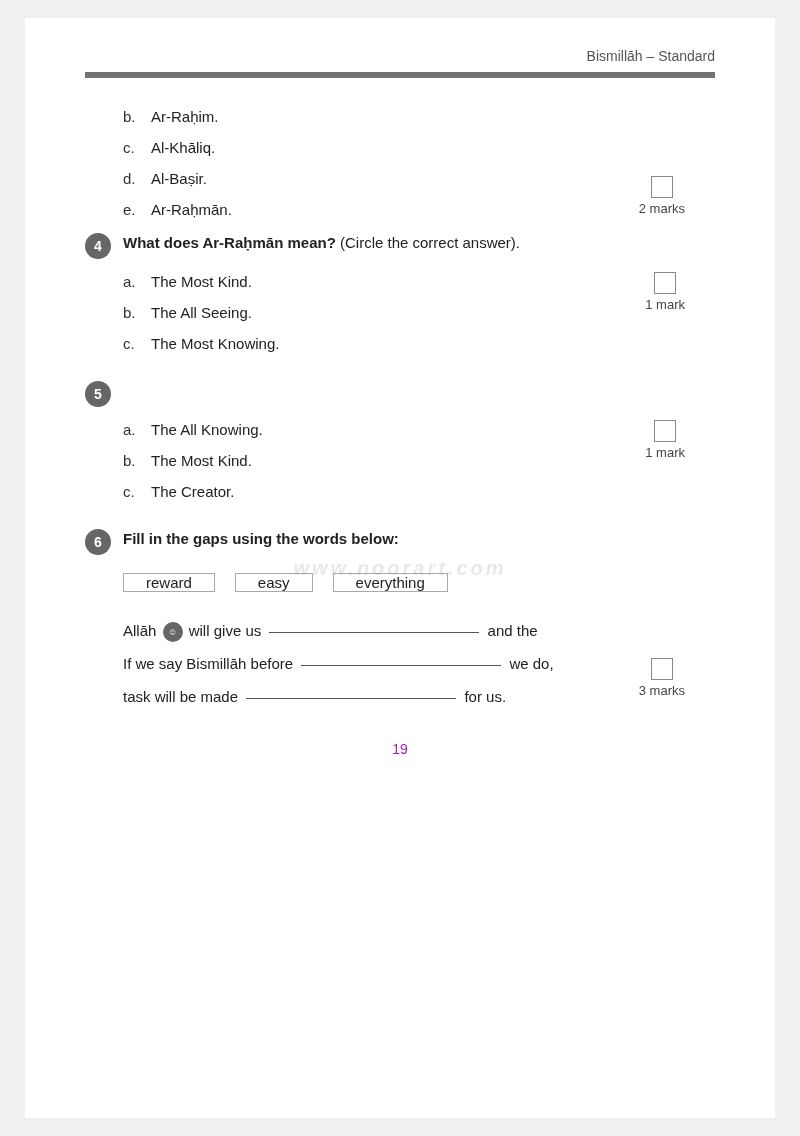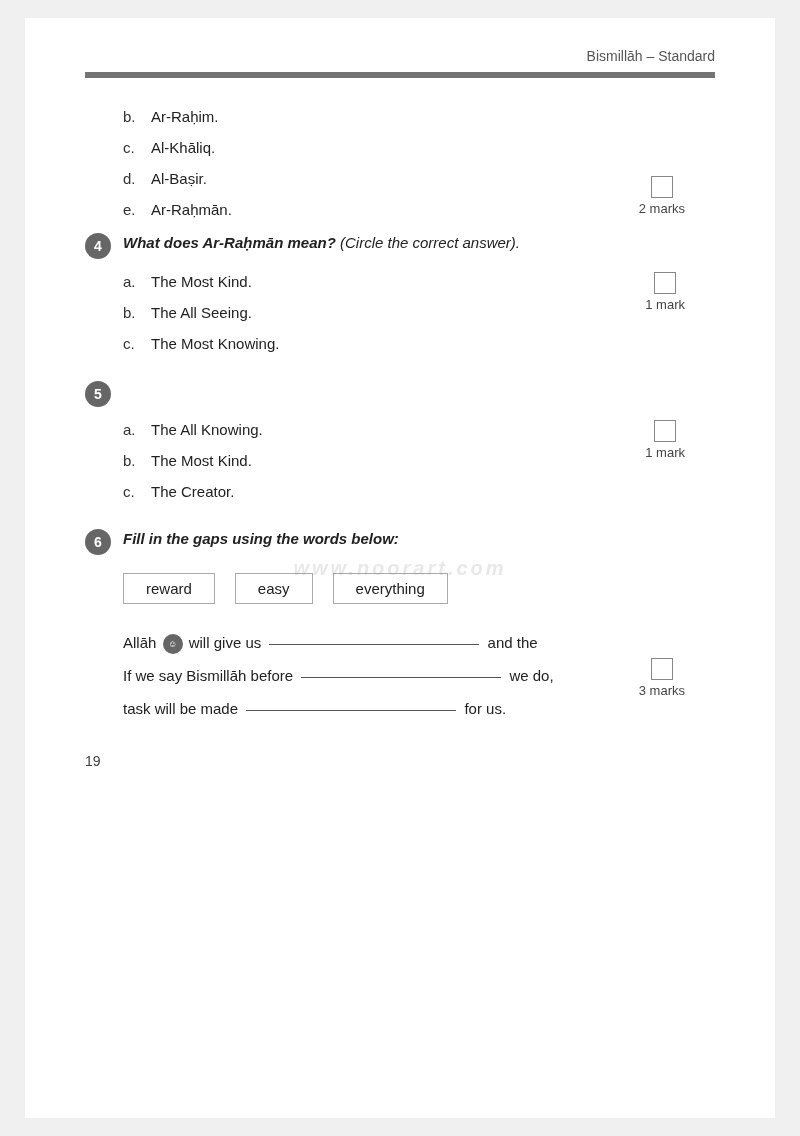--- a/index.html
+++ b/index.html
@@ -46,21 +46,20 @@
       justify-content: center;
       font-size: 14px;
       font-weight: bold;
       flex-shrink: 0;
       margin-right: 12px;
       margin-top: 1px;
     }
     .question-text {
       font-size: 15px;
       line-height: 1.5;
-      font-style: italic;
     }
     .question-text strong {
       font-weight: bold;
     }
     .options-list {
       list-style: none;
       margin-left: 38px;
     }
     .option-item {
       display: flex;
@@ -111,21 +110,21 @@
       font-style: italic;
     }
     .fill-words-row {
       display: flex;
       gap: 20px;
       margin: 18px 0 22px 0;
       margin-left: 38px;
     }
     .fill-word-box {
       border: 1.5px solid #aaa;
-      padding: 6px 22px;
+      padding: 0 22px;
       font-size: 15px;
       color: #222;
       text-align: center;
     }
     .fill-sentence {
       margin-left: 38px;
       font-size: 15px;
       line-height: 2.2;
     }
     .dash-line {
@@ -142,22 +141,23 @@
       width: 20px;
       height: 20px;
       color: #fff;
       font-size: 9px;
       text-align: center;
       line-height: 20px;
       vertical-align: middle;
       margin: 0 2px;
     }
     .page-number {
+      text-align: center;
       font-size: 14px;
-      color: #404040;
+      color: #a21caf;
       margin-top: 20px;
     }
     .relative-block {
       position: relative;
     }
   </style>
 </head>
 <body>
 
 <div class="page">

